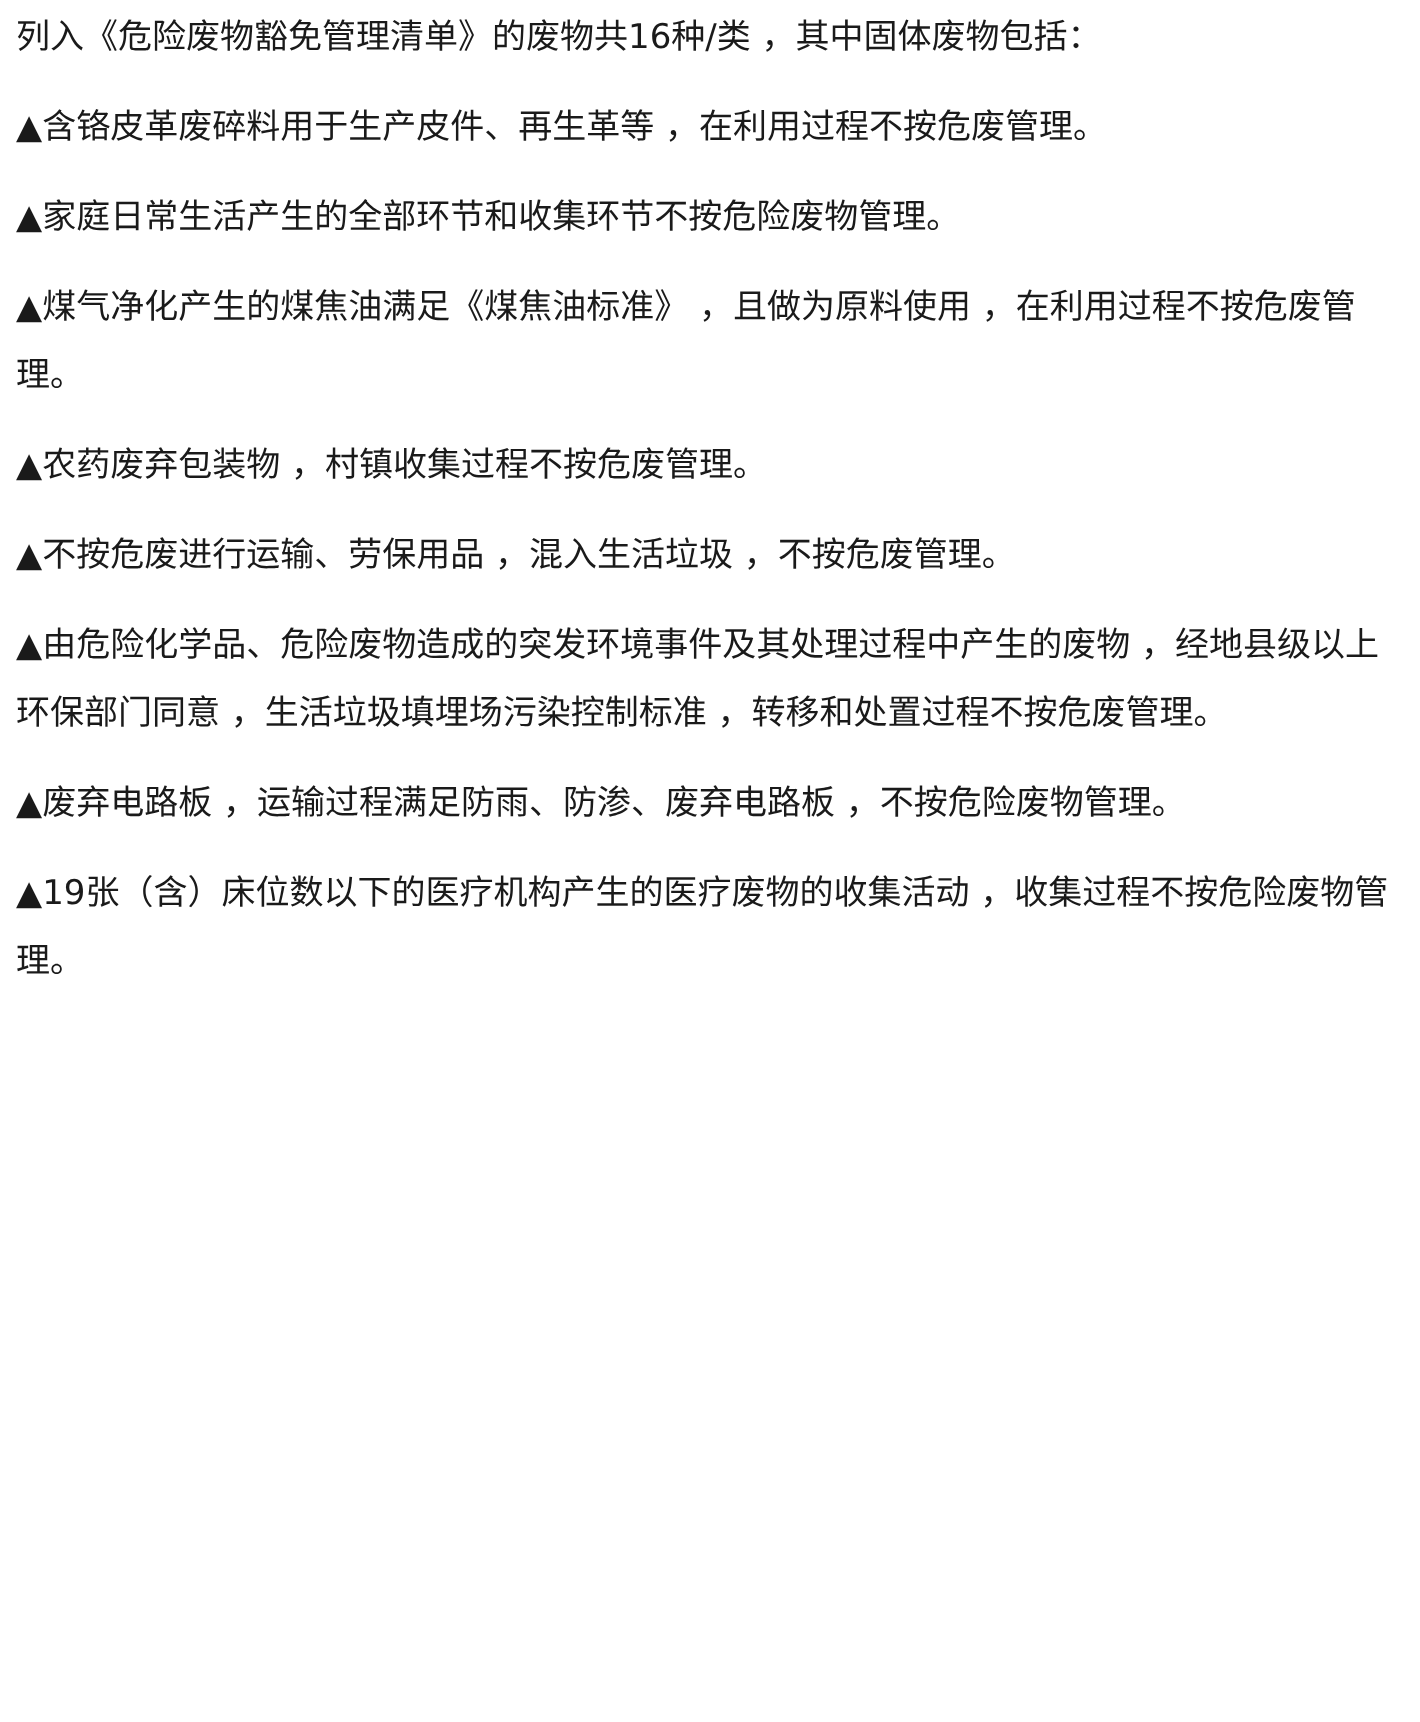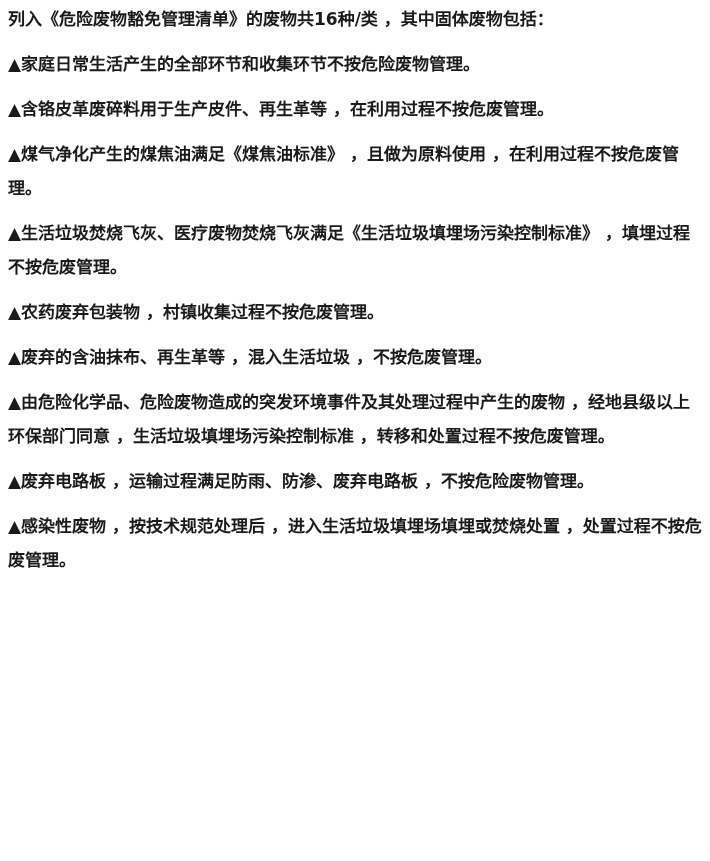--- a/index.html
+++ b/index.html
@@ -11,39 +11,37 @@
     width: 710px;
     height: 861px;
     overflow: hidden;
     font-family: "DejaVu Sans", "Liberation Sans", sans-serif;
   }
   .article {
     box-sizing: border-box;
     width: 710px;
     padding: 2px 4px 0 8px;
     color: var(--text-color, #1a1a1a);
-    font-weight: bold;
   }
   .article p {
     margin: 0 0 11px 0;
     font-size: 17px;
     line-height: 34px;
     text-align: left;
     word-break: break-all;
   }
 </style>
 </head>
 <body style="background: rgb(255, 255, 255);">
 
 <main class="article">
   <p>列入《危险废物豁免管理清单》的废物共16种/类 ，其中固体废物包括：</p>
   <section>
+    <p>▲含铬皮革废碎料用于生产皮件、再生革等 ，在利用过程不按危废管理。</p>
     <p>▲家庭日常生活产生的全部环节和收集环节不按危险废物管理。</p>
-    <p>▲含铬皮革废碎料用于生产皮件、再生革等 ，在利用过程不按危废管理。</p>
     <p>▲煤气净化产生的煤焦油满足《煤焦油标准》 ，且做为原料使用 ，在利用过程不按危废管理。</p>
-    <p>▲生活垃圾焚烧飞灰、医疗废物焚烧飞灰满足《生活垃圾填埋场污染控制标准》 ，填埋过程不按危废管理。</p>
     <p>▲农药废弃包装物 ，村镇收集过程不按危废管理。</p>
-    <p>▲废弃的含油抹布、再生革等 ，混入生活垃圾 ，不按危废管理。</p>
+    <p>▲不按危废进行运输、劳保用品 ，混入生活垃圾 ，不按危废管理。</p>
     <p>▲由危险化学品、危险废物造成的突发环境事件及其处理过程中产生的废物 ，经地县级以上环保部门同意 ，生活垃圾填埋场污染控制标准 ，转移和处置过程不按危废管理。</p>
     <p>▲废弃电路板 ，运输过程满足防雨、防渗、废弃电路板 ，不按危险废物管理。</p>
-    <p>▲感染性废物 ，按技术规范处理后 ，进入生活垃圾填埋场填埋或焚烧处置 ，处置过程不按危废管理。</p>
+    <p>▲19张（含）床位数以下的医疗机构产生的医疗废物的收集活动 ，收集过程不按危险废物管理。</p>
   </section>
 </main>
 
 </body></html>

